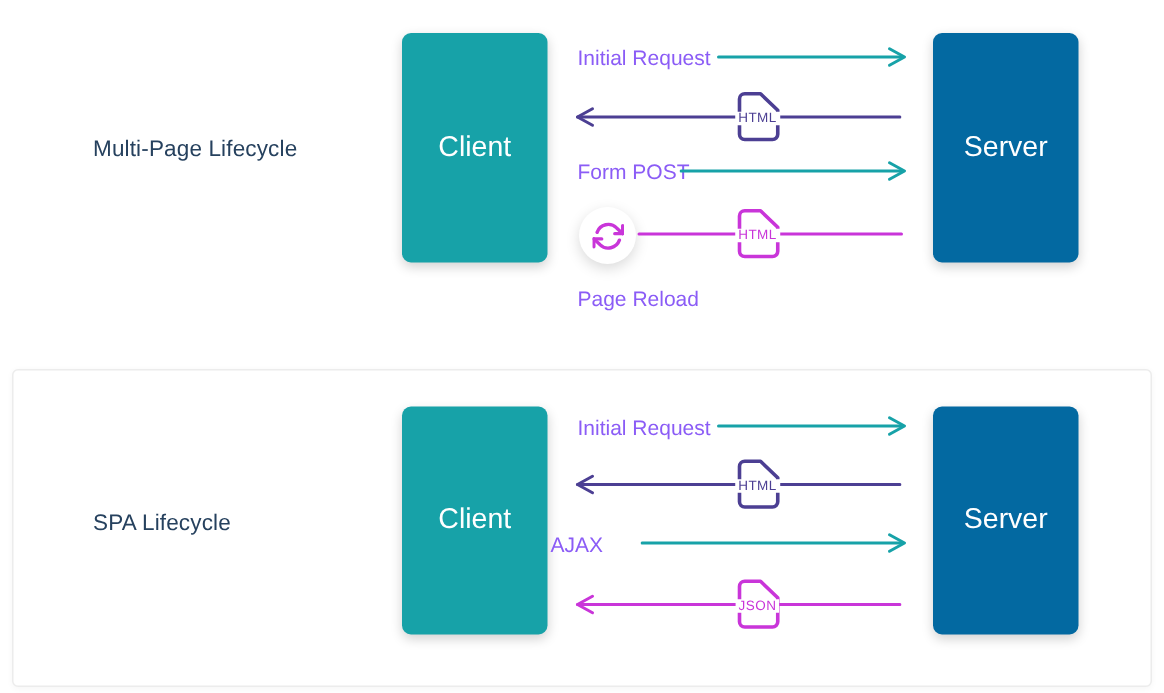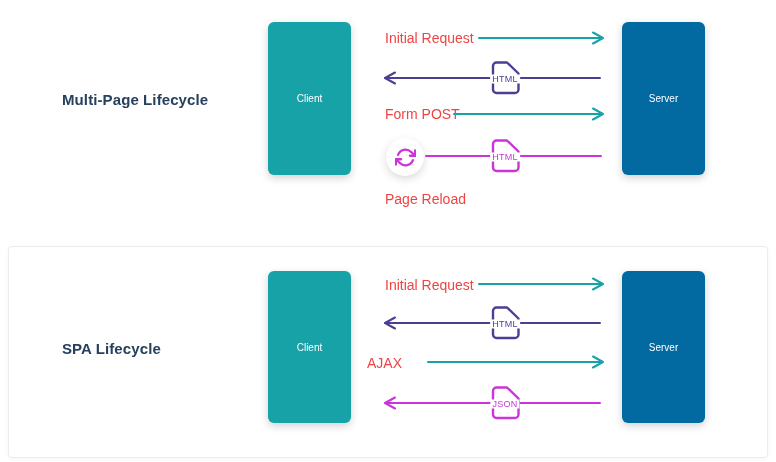--- a/index.html
+++ b/index.html
@@ -3,32 +3,32 @@
 <meta charset="utf-8">
 <style>
   html,body{margin:0;padding:0;}
   body{
     width:776px;height:462px;position:relative;overflow:hidden;
     background:#ffffff;
     font-family:"Liberation Sans","DejaVu Sans",sans-serif;
   }
   .abs{position:absolute;}
   .section-title{
-    font-size:15px;font-weight:bold;color:#26415e;letter-spacing:.1px;
+    font-size:15px;font-weight:normal;color:#26415e;letter-spacing:.1px;
   }
   .node{
-    position:absolute;width:83px;height:153px;border-radius:6px;
+    position:absolute;width:97px;height:153px;border-radius:6px;
     display:flex;align-items:center;justify-content:center;
-    color:#ffffff;font-size:10px;
+    color:#ffffff;font-size:19px;
     box-shadow:0 3px 8px rgba(0,0,0,.18);
   }
   .node.client{background:#17a2a8;}
   .node.server{background:#0369a1;}
   .flow-label{
-    position:absolute;font-size:14px;color:#ef4444;white-space:nowrap;
+    position:absolute;font-size:14px;color:#8b5cf6;white-space:nowrap;
   }
   svg.arrow{position:absolute;display:block;}
   .teal{color:#17a2a8;}
   .purple{color:#4c3f93;}
   .magenta{color:#c935d9;}
   .plain-line{position:absolute;height:2px;background:#c935d9;border-radius:1px;}
   .file-icon{
     position:absolute;width:30px;height:34px;display:block;
   }
   .file-icon svg{display:block;}

